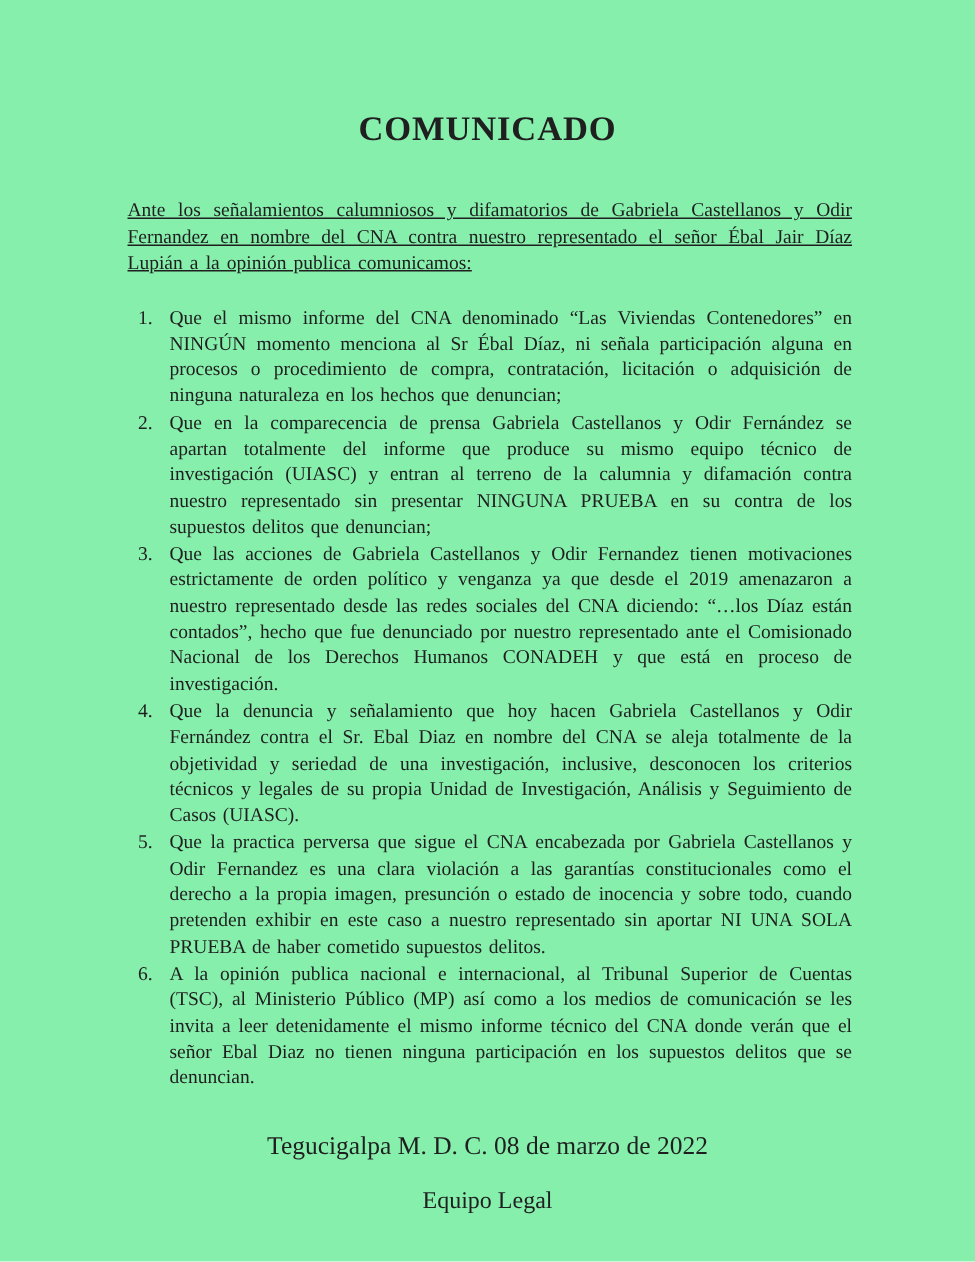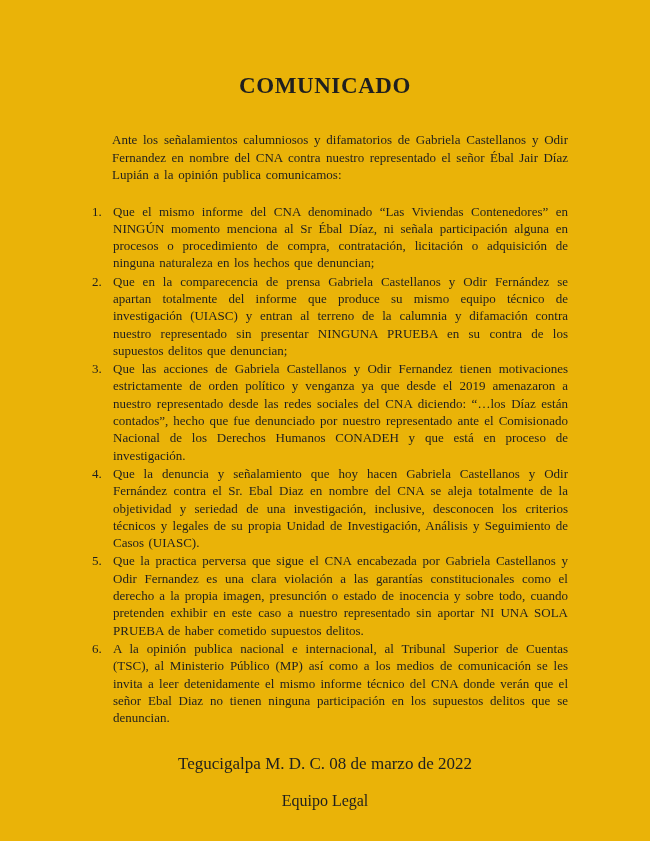--- a/index.html
+++ b/index.html
@@ -10,38 +10,39 @@
   body {
     width: 650px;
     height: 841px;
     font-family: "Liberation Serif", "DejaVu Serif", serif;
     color: #1f1f1f;
   }
   .page {
     position: relative;
     width: 650px;
     height: 841px;
-    background: #eab308;
+    background: #86efac;
     overflow: hidden;
   }
   .title {
     margin: 0;
     padding-top: 72px;
     text-align: center;
     font-size: 23px;
     font-weight: bold;
     letter-spacing: 0.6px;
     line-height: 28px;
   }
   .intro {
-    margin: 31px 82px 0 112px;
+    margin: 31px 82px 0 85px;
     font-size: 13px;
     line-height: 17.5px;
     text-align: justify;
     word-spacing: 1.5px;
+    text-decoration: underline;
   }
   .items {
     margin: 19px 82px 0 85px;
   }
   .item {
     position: relative;
     padding-left: 28px;
     font-size: 13px;
     line-height: 17.3px;
     text-align: justify;

